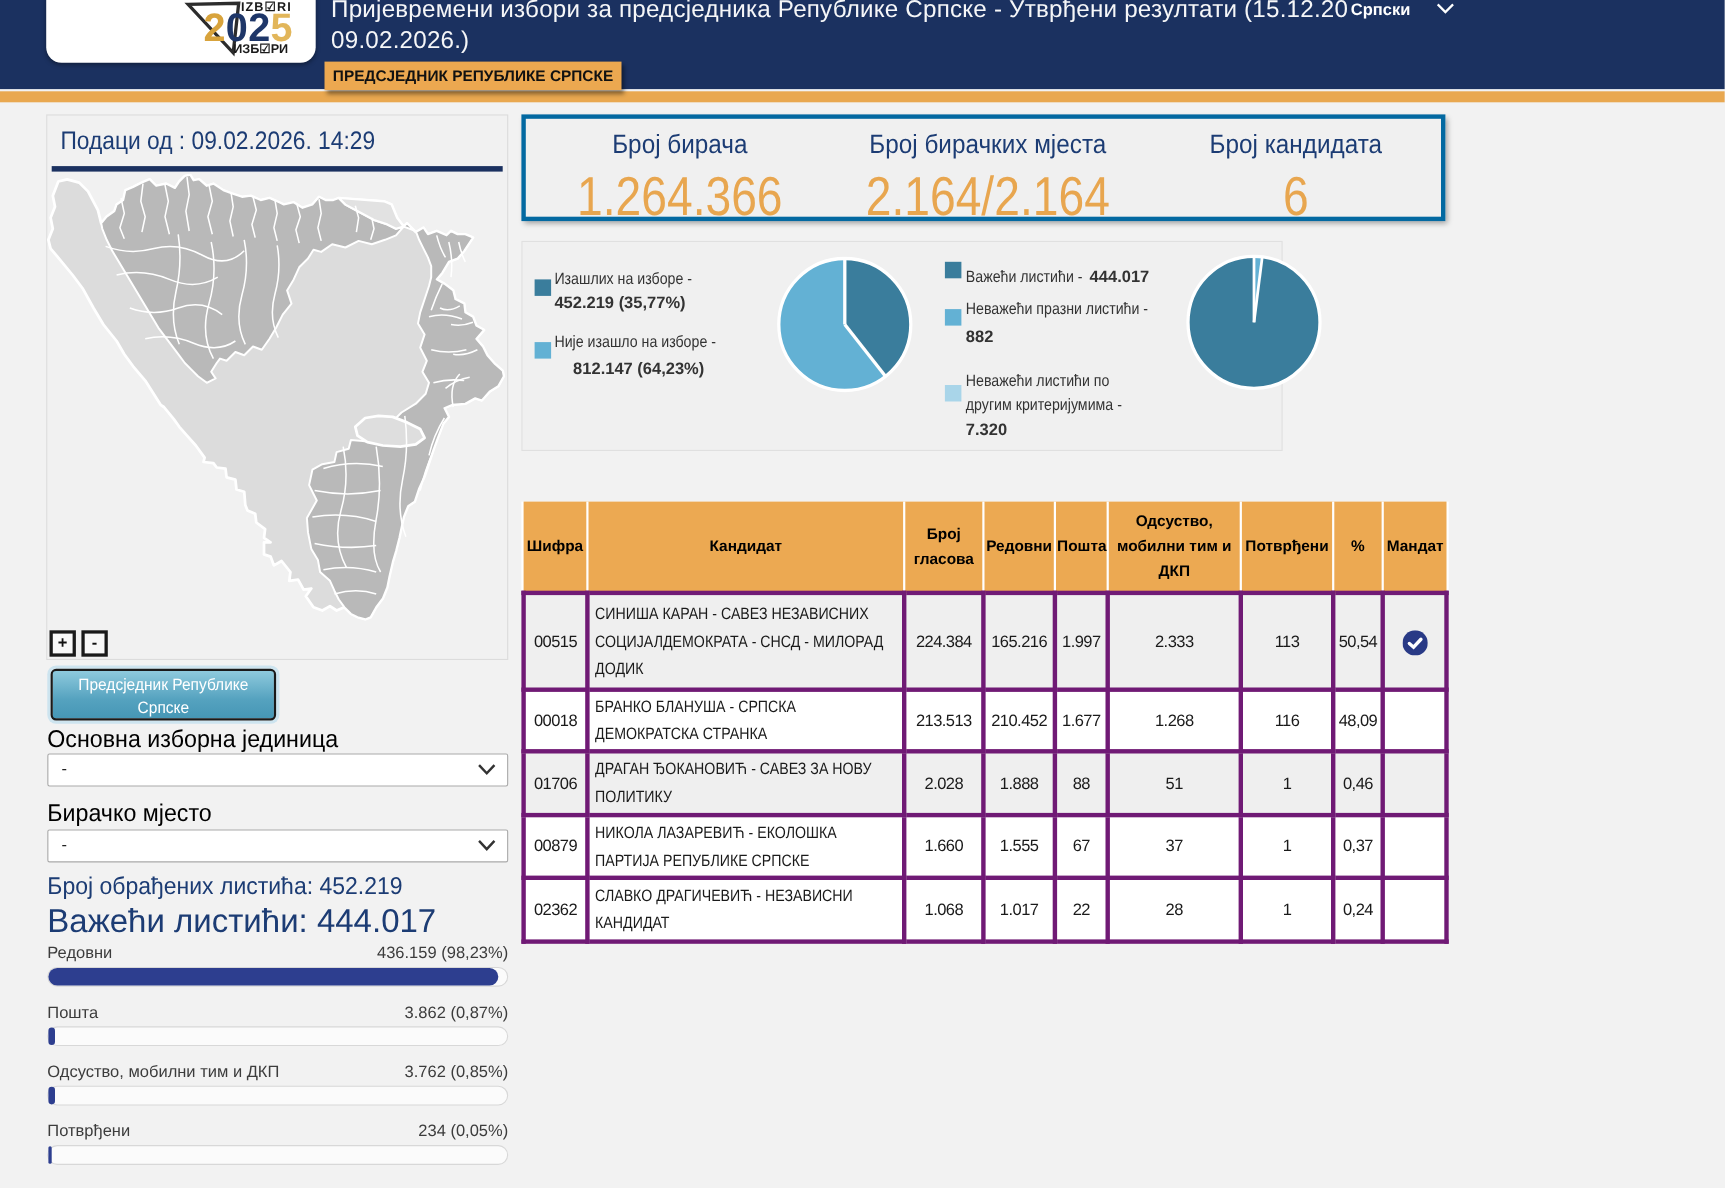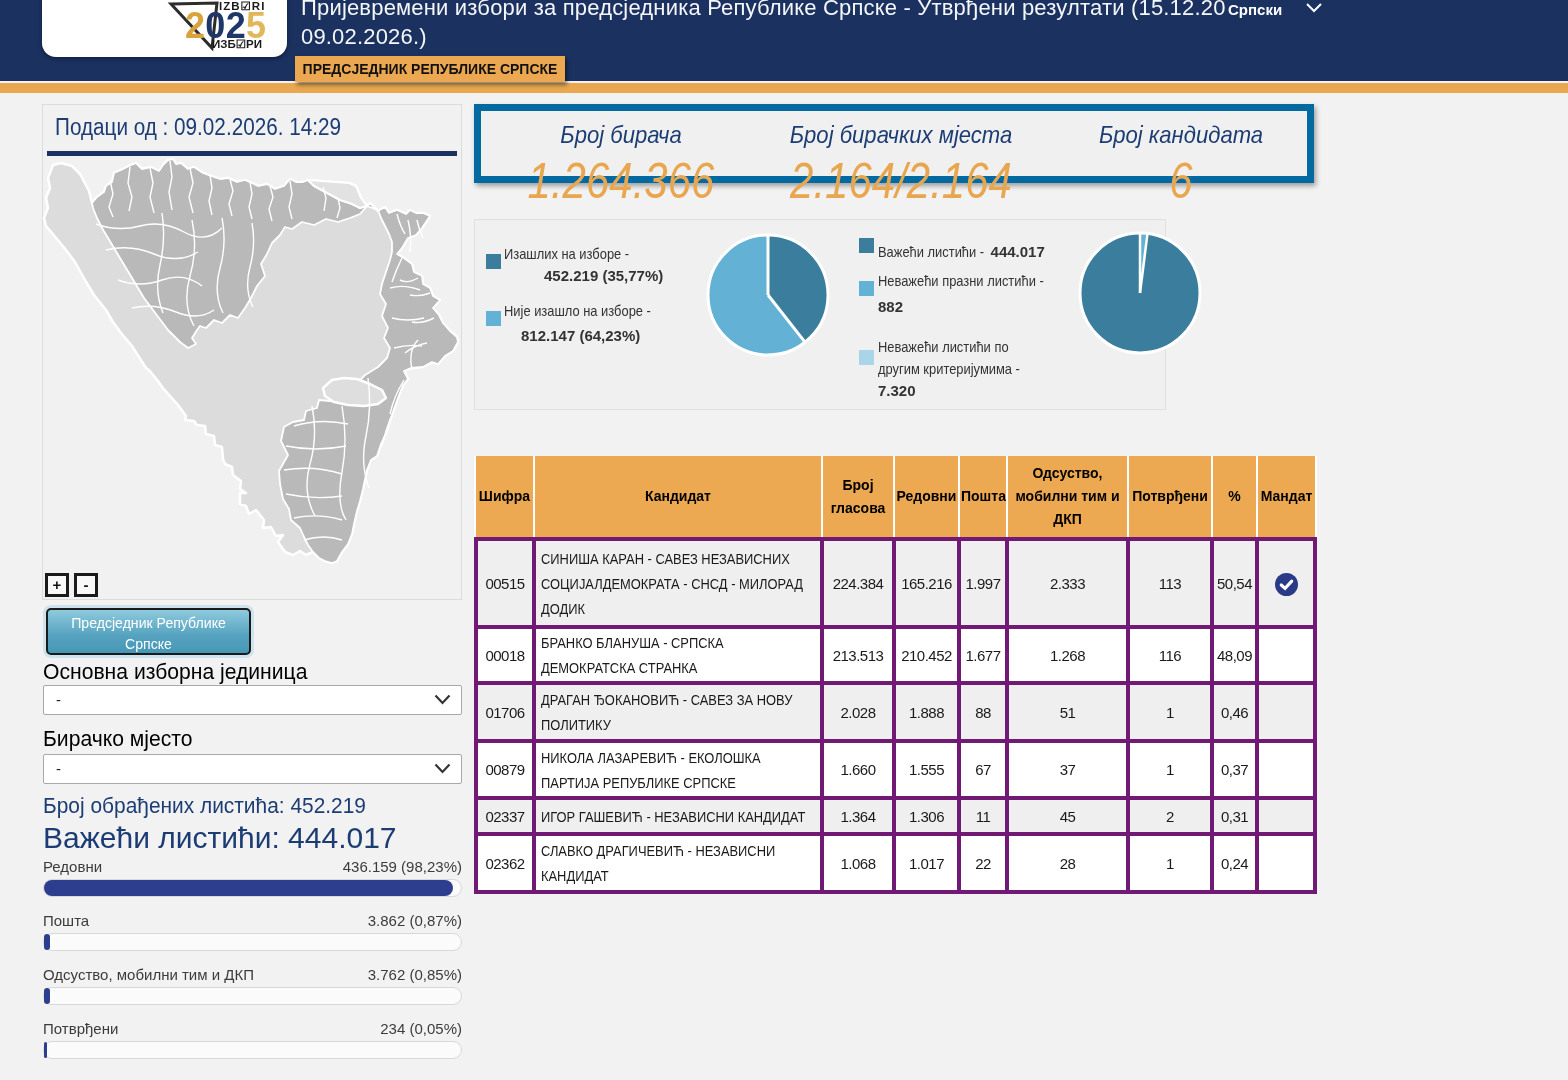--- a/index.html
+++ b/index.html
@@ -26,21 +26,21 @@
 .selhdr { color:#000; font-size:22px; transform:scaleX(.96); transform-origin:0 0; }
 .fsel { position:absolute; left:43px; width:419px; height:30px; background:#fff; border:1px solid #a9a9a9; border-radius:2px; color:#222; font-size:15px; line-height:28px; padding-left:12px; }
 .fsel svg { position:absolute; right:10px; top:8px; }
 .navyline { position:absolute; left:43px; color:#1c3c74; font-size:22px; transform-origin:0 0; }
 .bar-label { position:absolute; left:43px; color:#3c3c3c; font-size:15px; }
 .bar-val { position:absolute; right:1106px; color:#3c3c3c; font-size:15px; }
 .bar-track { position:absolute; left:43px; width:419px; height:18px; background:#fbfbfb; border:1px solid #d8d8d8; border-radius:9px; }
 .bar-fill { height:16px; background:#2d3e8f; border-radius:8px; }
 
 
-#stats { position:absolute; left:474px; top:104px; width:840px; height:79px; background:#f0f0f0; border:7px solid #0369a1; box-shadow:2px 3px 5px rgba(0,0,0,.35);font-style:italic; }
+#stats { position:absolute; left:474px; top:104px; width:840px; height:97px; background:#f0f0f0; border:4px solid #0369a1; box-shadow:2px 3px 5px rgba(0,0,0,.35); }
 .stat { position:absolute; top:10px; width:280px; text-align:center; }
 .stat .l { color:#1c3c74; font-size:24px; transform:scaleX(.92); }
 .stat .v { color:#e8a64f; font-size:50px; margin-top:3px; transform:scaleX(.84); }
 
 
 #pies { position:absolute; left:474px; top:219px; width:692px; height:191px; background:#f0f0f0; border:1px solid #e0e0e0; }
 .leg { position:absolute; font-size:15px; color:#333; line-height:17px; white-space:nowrap; }
 .lscale { transform:scaleX(.86); transform-origin:0 0; }
 .lscale2 { display:inline-block; transform:scaleX(.86); transform-origin:0 50%; margin-right:-15px; }
 .sq { position:absolute; width:15px; height:15px; }
@@ -182,21 +182,21 @@
       </div>
   <div class="stat" style="left:560px;">
         <div class="l">Број кандидата</div>
         <div class="v">6</div>
       </div>
 </div>
 
 <div id="pies">
   <div class="sq" style="left:11px;top:34px;background:#3a7d9c;"></div>
   <div class="leg lscale" style="left:29px;top:25px;">Изашлих на изборе -</div>
-  <div class="leg" style="left:29px;top:47px;margin-left:40px;"><b>452.219 (35,77%)</b></div>
+  <div class="leg" style="left:29px;top:47px;"><b>452.219 (35,77%)</b></div>
   <div class="sq" style="left:11px;top:91px;background:#63b1d4;"></div>
   <div class="leg lscale" style="left:29px;top:82px;">Није изашло на изборе -</div>
   <div class="leg" style="left:46px;top:107px;"><b>812.147 (64,23%)</b></div>
   <svg style="position:absolute;left:231px;top:13px;" width="124" height="124" viewBox="0 0 124 124">
     <circle cx="62" cy="62" r="60" fill="#63b1d4"></circle>
     <path d="M62 62 L62 2 A60 60 0 0 1 98.8 108.9 Z" fill="#3a7d9c"></path>
     <path d="M62 62 L62 2" stroke="#fff" stroke-width="3" fill="none"></path>
     <path d="M62 62 L98.8 108.9" stroke="#fff" stroke-width="3" fill="none"></path>
     <circle cx="62" cy="62" r="60" fill="none" stroke="#fff" stroke-width="3"></circle>
   </svg>
@@ -284,31 +284,20 @@
 <td>00879</td>
           <td class="cand"><span>НИКОЛА ЛАЗАРЕВИЋ - ЕКОЛОШКА<br>ПАРТИЈА РЕПУБЛИКЕ СРПСКЕ</span></td>
           <td>1.660</td>
           <td>1.555</td>
           <td>67</td>
           <td>37</td>
           <td>1</td>
           <td>0,37</td>
           <td></td>
 </tr>
-<tr class="odd" style="height:36px;">
-<td>02337</td>
-          <td class="cand"><span>ИГОР ГАШЕВИЋ - НЕЗАВИСНИ КАНДИДАТ</span></td>
-          <td>1.364</td>
-          <td>1.306</td>
-          <td>11</td>
-          <td>45</td>
-          <td>2</td>
-          <td>0,31</td>
-          <td></td>
-</tr>
 <tr style="height:58px;">
 <td>02362</td>
           <td class="cand"><span>СЛАВКО ДРАГИЧЕВИЋ - НЕЗАВИСНИ<br>КАНДИДАТ</span></td>
           <td>1.068</td>
           <td>1.017</td>
           <td>22</td>
           <td>28</td>
           <td>1</td>
           <td>0,24</td>
           <td></td>

